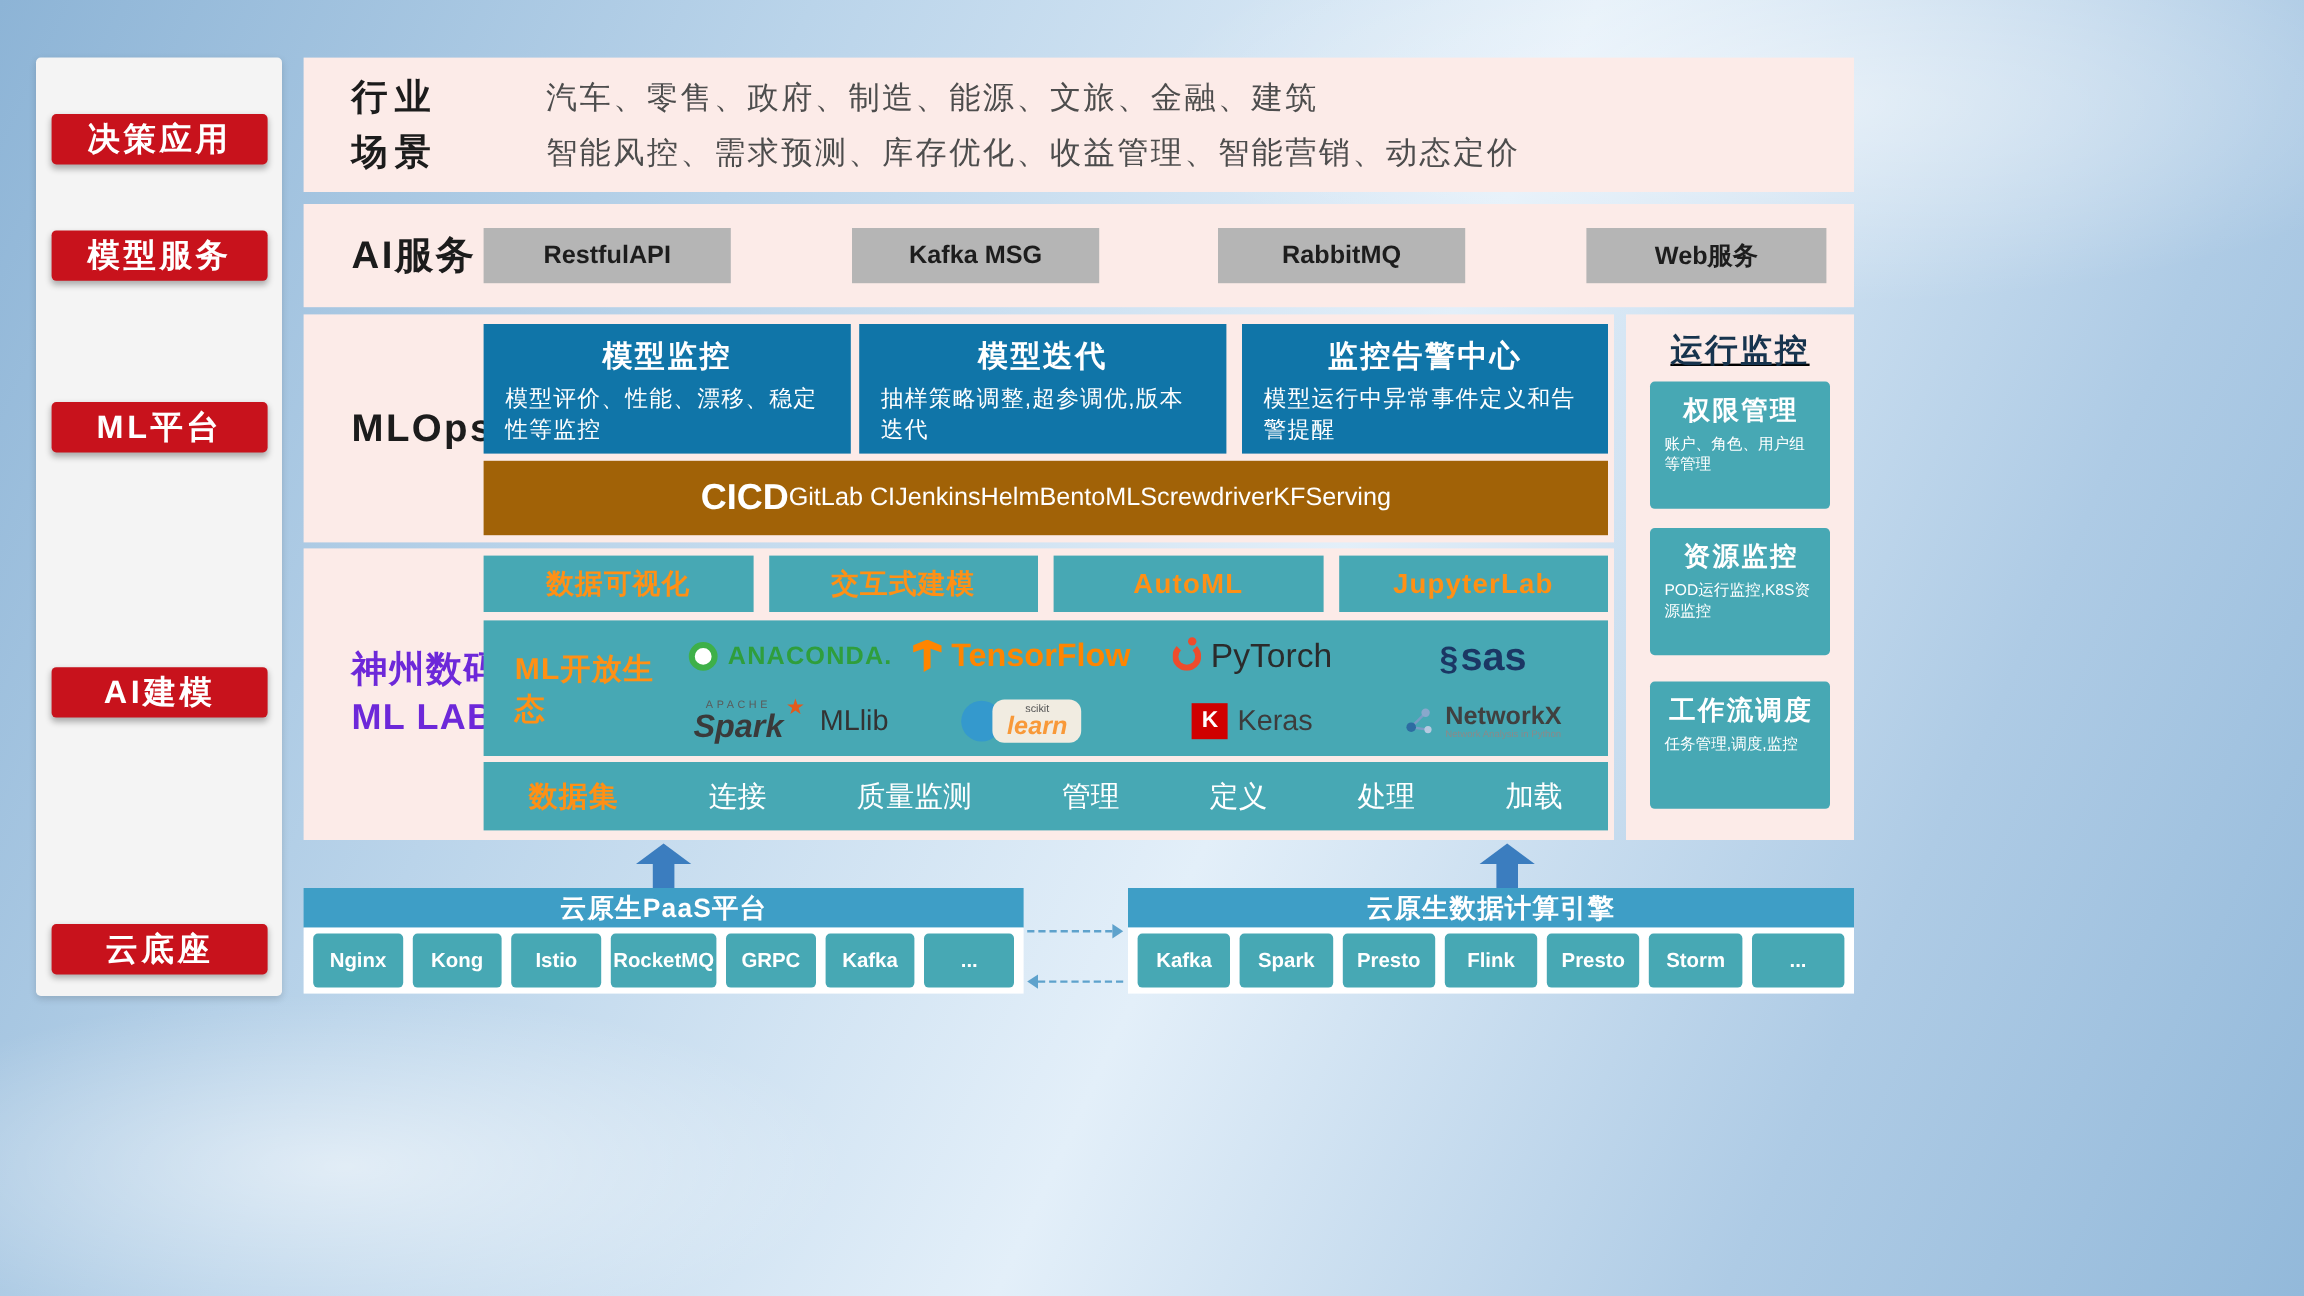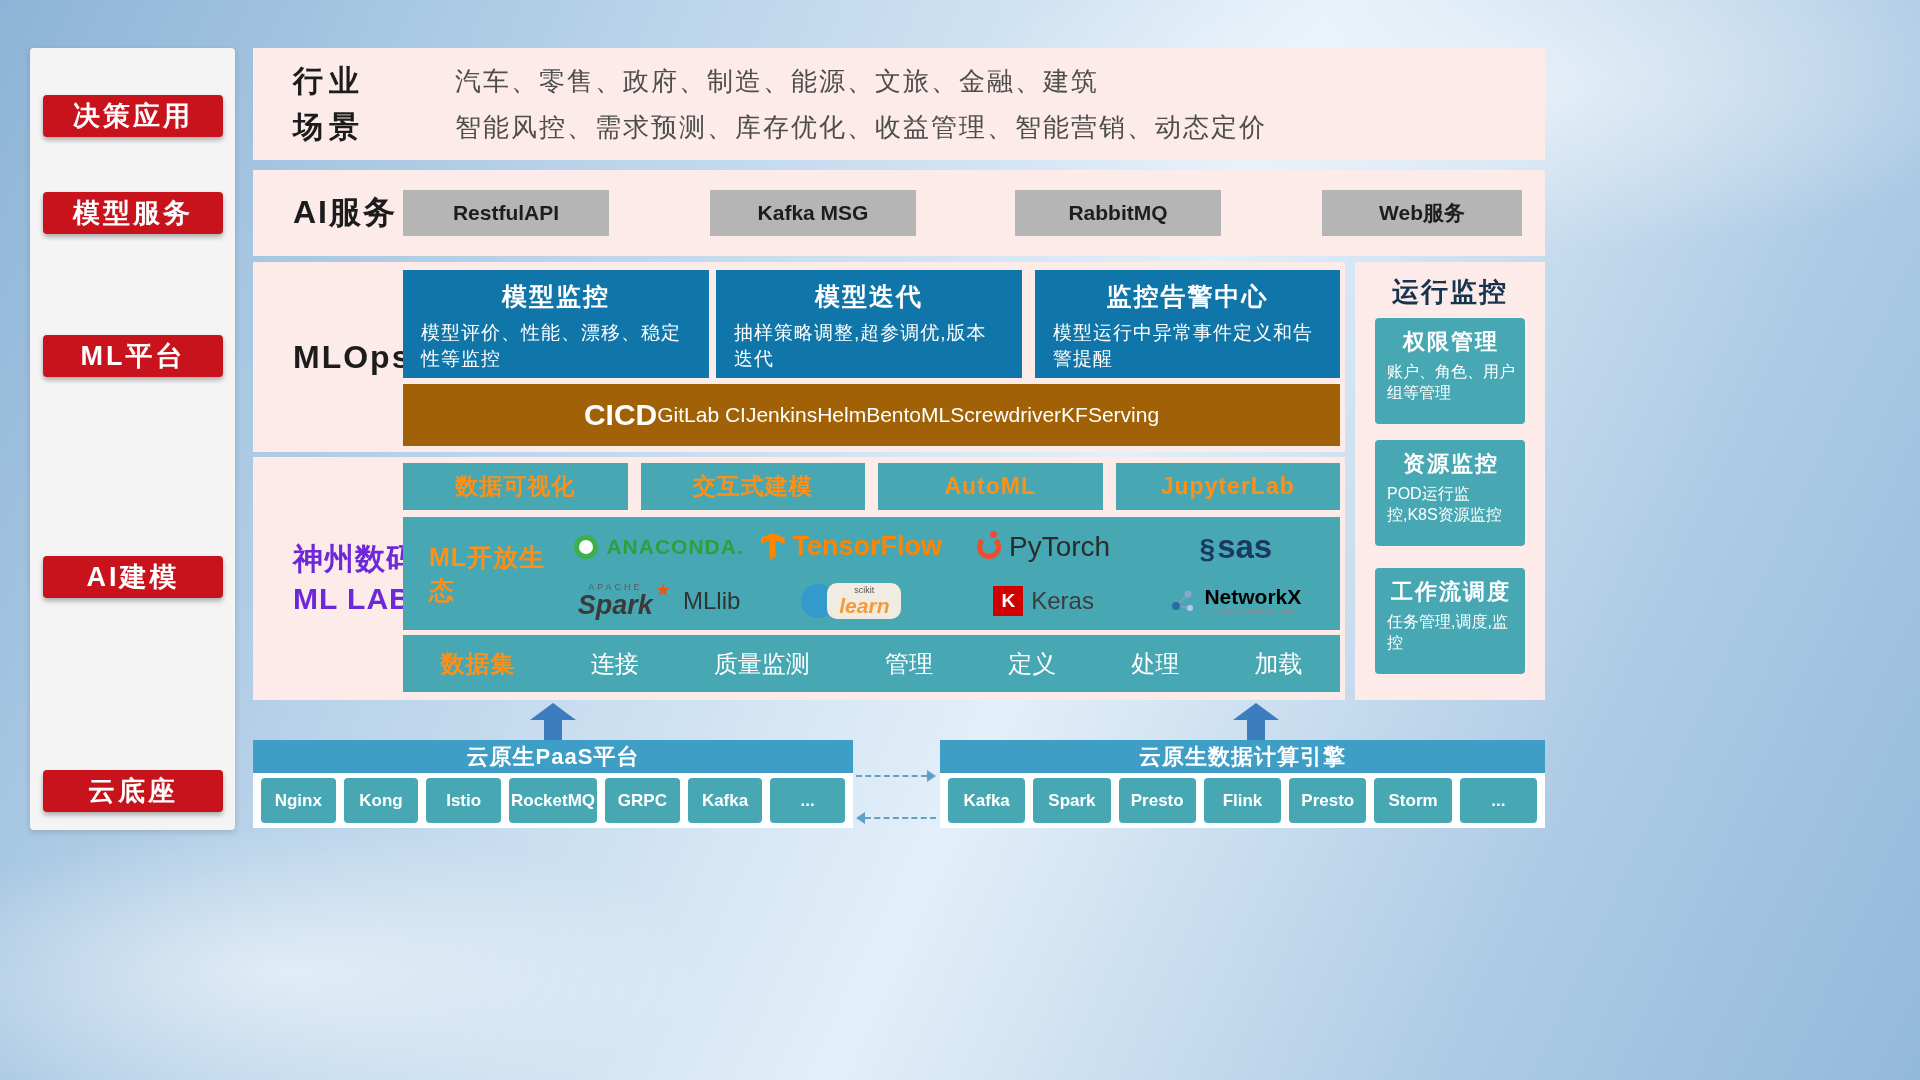--- a/index.html
+++ b/index.html
@@ -34,26 +34,26 @@
   
   .mlops{ left:253px; top:262px; width:1092px; height:190px; }
   .blue-card{ position:absolute; top:8px; height:108px; background:#1075a8; color:#fff; padding:10px 18px 0 18px;}
   .bc-title{ text-align:center; font-size:25px; font-weight:bold; letter-spacing:2px; margin-bottom:7px;}
   .bc-desc{ font-size:19px; line-height:1.35; letter-spacing:1px;}
   .cicd-bar{ position:absolute; left:150px; top:122px; width:937px; height:62px; background:#a16207;
     display:flex; align-items:center; justify-content:center; padding:0 30px; color:#fff;}
   .cicd-title{ font-size:30px; font-weight:bold; }
   .cicd-item{ font-size:21px; font-weight:normal; }
   
-  .monitor{ left:1355px; top:262px; width:190px; height:438px; }
+  .monitor{ left:1355px; top:262px; width:190px; height:438px;text-decoration:underline; }
   .mon-title{ text-align:center; margin-top:12px; font-size:27px; font-weight:bold; color:#17344e; letter-spacing:2px;}
   .mon-card{ position:absolute; left:20px; width:150px; height:106px; background:#47a8b4; border-radius:4px;
     color:#fff; padding:9px 10px 0 12px;}
   .mc-title{ text-align:center; font-size:22px; font-weight:bold; letter-spacing:2px; margin-bottom:5px;}
-  .mc-desc{ font-size:16px; line-height:1.3; }
+  .mc-desc{ font-size:13px; line-height:1.3; }
   
   .mllab{ left:253px; top:457px; width:1092px; height:243px; }
   .lab-label{ position:absolute; left:40px; top:50%; transform:translateY(-50%);
     font-size:30px; font-weight:bold; color:#6d28d9; line-height:1.35; letter-spacing:1px;}
   .tools-row{ position:absolute; left:150px; top:6px; width:937px; height:47px; display:flex; gap:13px;}
   .tool-btn{ flex:1; background:#47a8b4; color:#ff9015; font-size:23px; font-weight:bold;
     display:flex; align-items:center; justify-content:center; letter-spacing:1px;}
   .eco-box{ position:absolute; left:150px; top:60px; width:937px; height:113px; background:#47a8b4;
     display:flex; align-items:center;}
   .eco-title{ width:160px; padding-left:26px; color:#ff9015; font-size:25px; font-weight:bold; letter-spacing:1px;}
@@ -76,21 +76,21 @@
   .mllib-text{ font-size:24px; color:#333; font-weight:500; margin-left:4px;}
   .sk-circle{ width:34px; height:34px; border-radius:50%; background:#3499cd; margin-right:-16px;}
   .sk-badge{ position:relative; background:#f1ece1; border-radius:10px; padding:3px 12px;
     display:flex; flex-direction:column; align-items:center; line-height:1;}
   .sk-small{ font-size:9px; color:#555;}
   .sk-learn{ font-size:21px; font-weight:bold; font-style:italic; color:#f89939;}
   .keras-k{ width:30px; height:30px; background:#d00000; color:#fff; font-weight:bold; font-size:19px;
     display:flex; align-items:center; justify-content:center;}
   .keras-text{ font-size:24px; color:#3c3c3c; font-weight:500;}
   .nx-stack{ display:flex; flex-direction:column; line-height:1.1;}
-  .nx-text{ font-size:21px; font-weight:bold; color:#000000;}
+  .nx-text{ font-size:21px; font-weight:bold; color:#404040;}
   .nx-sub{ font-size:8px; color:#8a8a8a;}
   .data-row{ position:absolute; left:150px; top:178px; width:937px; height:57px; background:#47a8b4;
     display:flex; align-items:center; justify-content:space-around; color:#fff; font-size:24px;}
   .data-accent{ color:#ff9015; font-weight:bold; letter-spacing:1px;}
   
   .bottom-bar{ position:absolute; top:740px; }
   .bar-title{ height:33px; background:#3e9ec6; color:#fff; font-size:22px; font-weight:bold;
     display:flex; align-items:center; justify-content:center; letter-spacing:1px;}
   .bar-chips{ display:flex; background:#ffffff; padding:5px 4px; height:55px;justify-content:center;}
   .chip{ flex:1; margin:0 4px; background:#47a8b4; border-radius:4px; color:#fff; font-size:17px; font-weight:bold;

